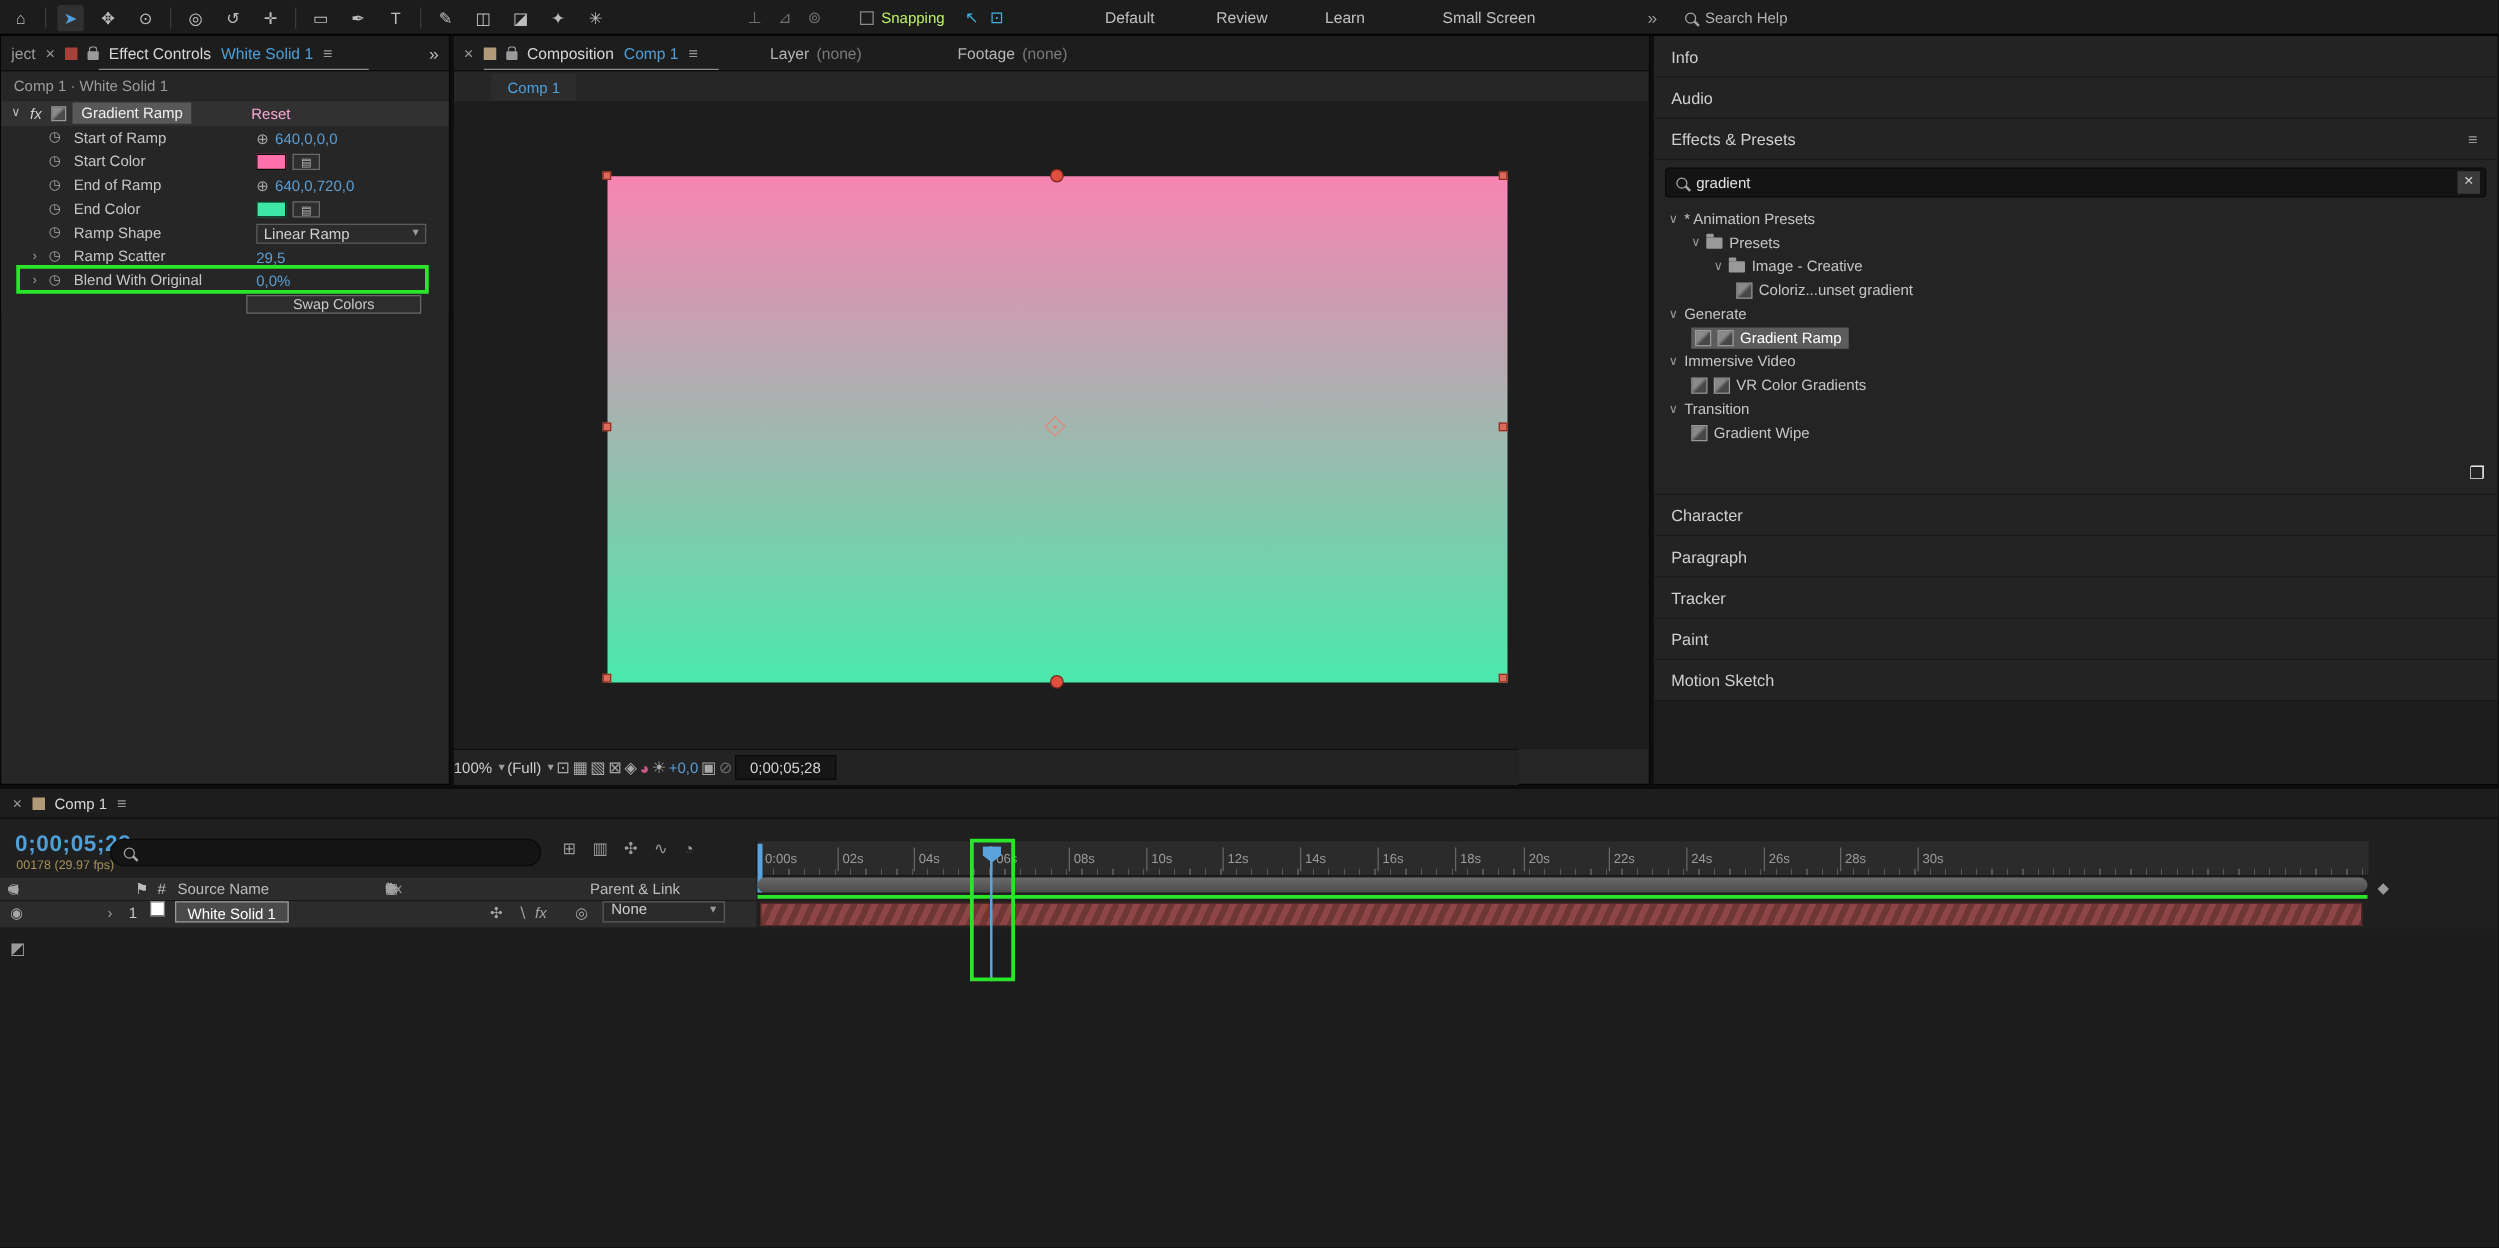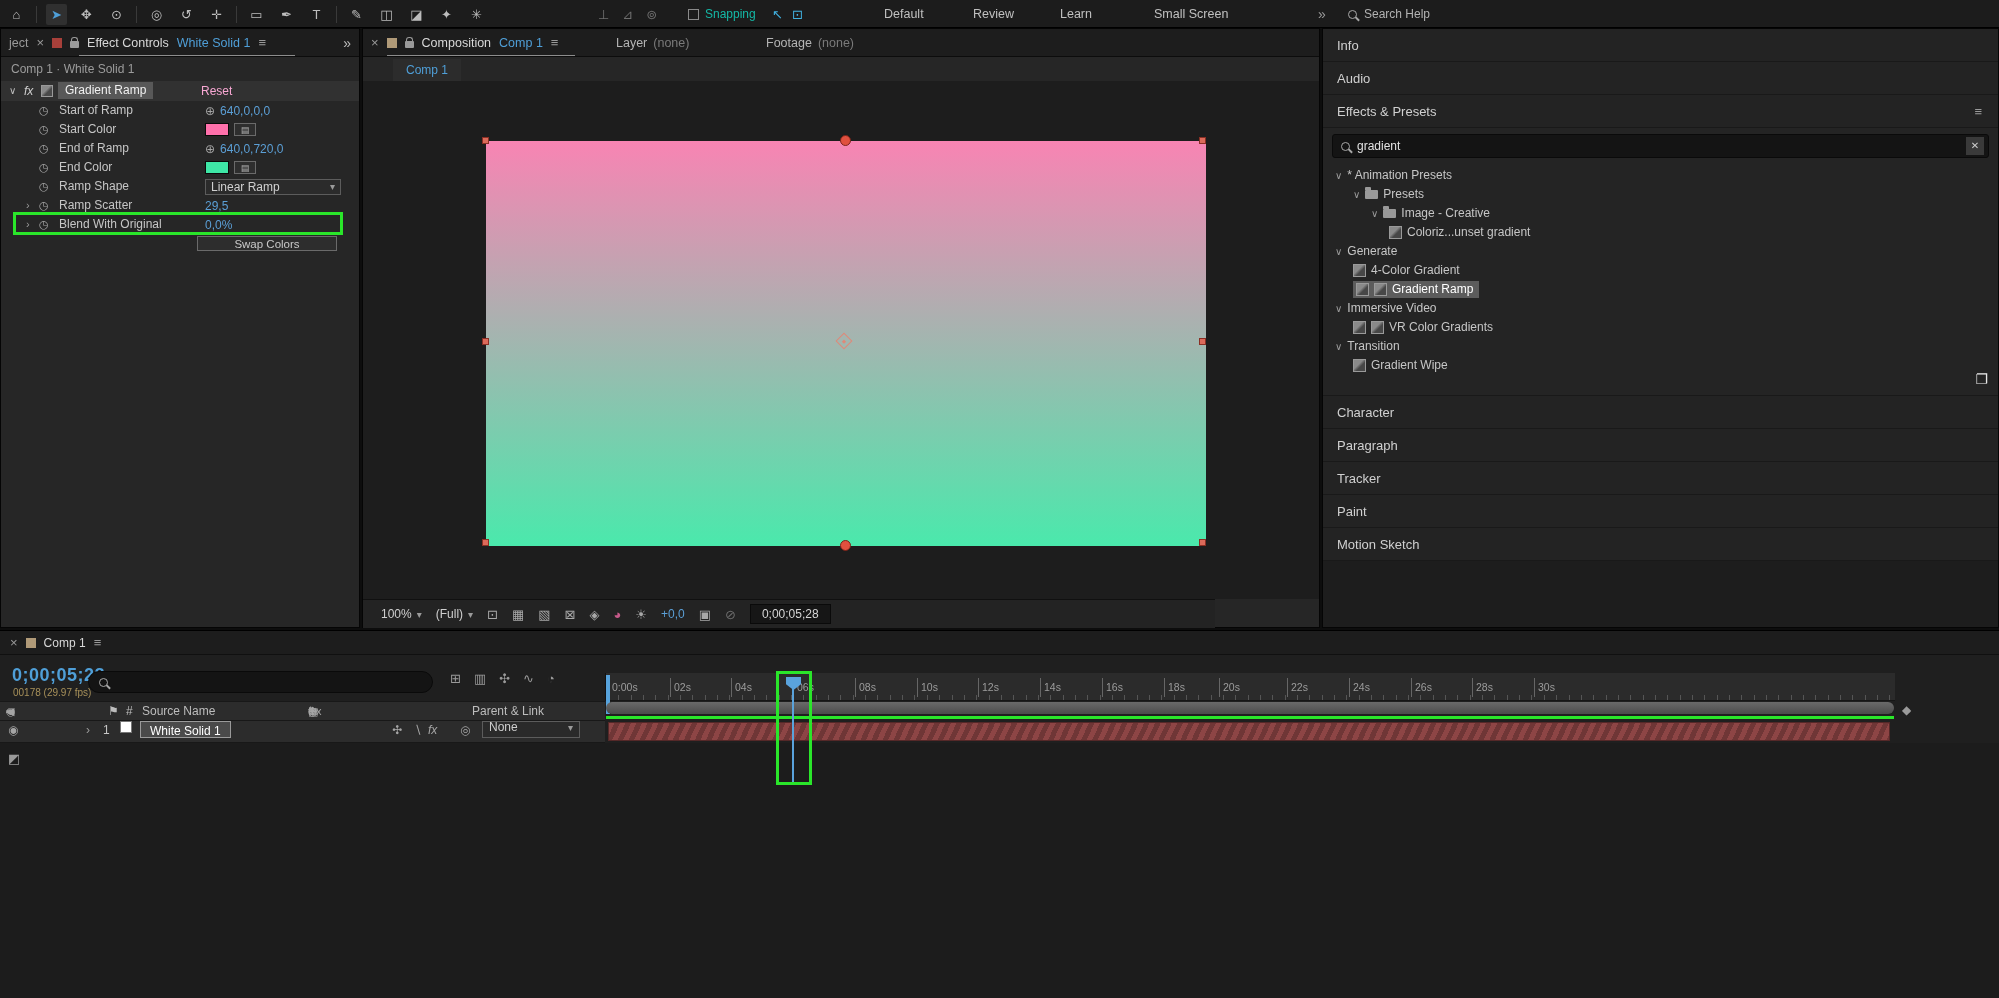--- a/index.html
+++ b/index.html
@@ -9,21 +9,21 @@
     background:#0d0d0d; font-family:"Liberation Sans","DejaVu Sans",sans-serif;
     font-size:12px; color:#c6c6c6; user-select:none;
   }
   
   .toolbar { position:absolute; left:0; top:0; width:1999px; height:28px; background:#1c1c1c; border-bottom:1px solid #000; }
   .tools { position:absolute; left:6px; top:0; height:28px; display:flex; align-items:center; gap:9px; }
   .tool { display:inline-block; width:21px; height:21px; line-height:21px; text-align:center; color:#bdbdbd; font-size:13px; border-radius:2px; }
   .tool.active { color:#4f9fd8; background:#303030; }
   .tbsep { width:1px; height:17px; background:#3a3a3a; }
   .axis-group { position:absolute; left:598px; top:0; height:28px; display:flex; align-items:center; gap:13px; color:#6e6e6e; font-size:13px; }
-  .snapping { position:absolute; left:688px; top:0; height:28px; display:flex; align-items:center; gap:6px; color:#14b8a6; }
+  .snapping { position:absolute; left:688px; top:0; height:28px; display:flex; align-items:center; gap:6px; color:#bef264; }
   .cb { width:11px; height:11px; border:1px solid #8a8a8a; background:#1c1c1c; display:inline-block; }
   .snap-icons { position:absolute; left:772px; top:0; height:28px; display:flex; align-items:center; gap:9px; color:#41b1e0; font-size:13px; }
   .ws { position:absolute; top:0; height:28px; line-height:28px; color:#c0c0c0; font-size:12.5px; }
   .ws-overflow { position:absolute; left:1318px; top:0; height:28px; line-height:28px; color:#9a9a9a; font-size:14px; }
   .help-search { position:absolute; left:1348px; top:0; height:28px; display:flex; align-items:center; gap:7px; color:#b2b2b2; }
   .mag { width:9px; height:9px; border:1.5px solid #a8a8a8; border-radius:50%; position:relative; display:inline-block; }
   .mag::after { content:""; position:absolute; width:5px; height:1.5px; background:#a8a8a8; transform:rotate(45deg); right:-4px; bottom:-2px; }
   
   .panel { position:absolute; top:28px; height:600px; background:#262626; border:1px solid #050505; }
   .tabbar { position:relative; height:28px; background:#1d1d1d; border-bottom:1px solid #0c0c0c; display:flex; align-items:center; gap:8px; padding-left:8px; font-size:12.5px; }
@@ -69,21 +69,21 @@
   .cp-extra { position:absolute; top:0; height:28px; line-height:28px; display:flex; gap:6px;text-align:center; }
   .cp-extra .k { color:#b5b5b5; }
   .cp-extra .v { color:#7a7a7a; }
   .cp-tab { position:absolute; left:30px; top:30px; height:22px; line-height:22px; padding:0 13px; background:#2c2c2c; color:#4f9fd8; }
   .cp-view { position:absolute; left:0; top:52px; width:956px; height:518px; background:#1d1d1d; overflow:hidden; }
   .comp-frame { position:absolute; left:123px; top:60px; width:720px; height:405px; background:linear-gradient(180deg,#f884b3 0%,#4ae9ac 100%); }
   .hsq { position:absolute; width:7px; height:7px; background:#db6a5a; border:1px solid #8a2f24; }
   .hdot { position:absolute; width:11px; height:11px; border-radius:50%; background:#e0503f; border:1px solid #7a241a; }
   .anchor { position:absolute; left:352px; top:194px; width:12px; height:12px; border:1.5px solid #e08878; transform:rotate(45deg); }
   .anchor::after { content:""; position:absolute; left:4px; top:4px; width:3px; height:3px; background:#e08878; }
-  .cp-bottom { position:absolute; left:0; top:570px; width:852px; height:29px; background:#232323; border-top:1px solid #101010; display:flex; align-items:center; gap:14px; padding-left:18px; }
+  .cp-bottom { position:absolute; left:0; top:570px; width:852px; height:29px; background:#232323; border-top:1px solid #101010; display:flex; align-items:center; gap:2px; }
   .ctrl { display:flex; align-items:center; gap:5px; color:#cfcfcf; }
   .ctrl .chev { color:#9a9a9a; font-size:10px; }
   .cicon { color:#a8a8a8; font-size:13px; }
   .cicon.dim { color:#6e6e6e; }
   .cicon.wheel { color:#c75a8a; }
   .exposure { color:#5b9fd6; }
   .tc-box { background:#161616; border:1px solid #0a0a0a; padding:2px 11px; color:#d6d6d6; }
   
   .sb { left:1322px; width:677px; background:#232323; display:flex; flex-direction:column; }
   .side-row { height:33px; line-height:33px; padding-left:14px; font-size:13px; color:#d0d0d0; border-bottom:1px solid #191919; position:relative; background:#232323; flex:0 0 auto; }
@@ -349,24 +349,20 @@
       </div>
       <div class="tree-row" style="padding-left:66px">
         <span class="fxic"></span>
         <span>Coloriz...unset gradient</span>
       </div>
       <div class="tree-row" style="padding-left:12px">
         <span class="twirl-t">∨</span>
         <span>Generate</span>
       </div>
       <div class="tree-row" style="padding-left:30px">
-        <span class="fxic"></span>
-        <span>4-Color Gradient</span>
-      </div>
-      <div class="tree-row" style="padding-left:30px">
         <span class="selbox">
           <span class="fxic"></span>
           <span class="fxic"></span>
           <span>Gradient Ramp</span>
         </span>
       </div>
       <div class="tree-row" style="padding-left:12px">
         <span class="twirl-t">∨</span>
         <span>Immersive Video</span>
       </div>

